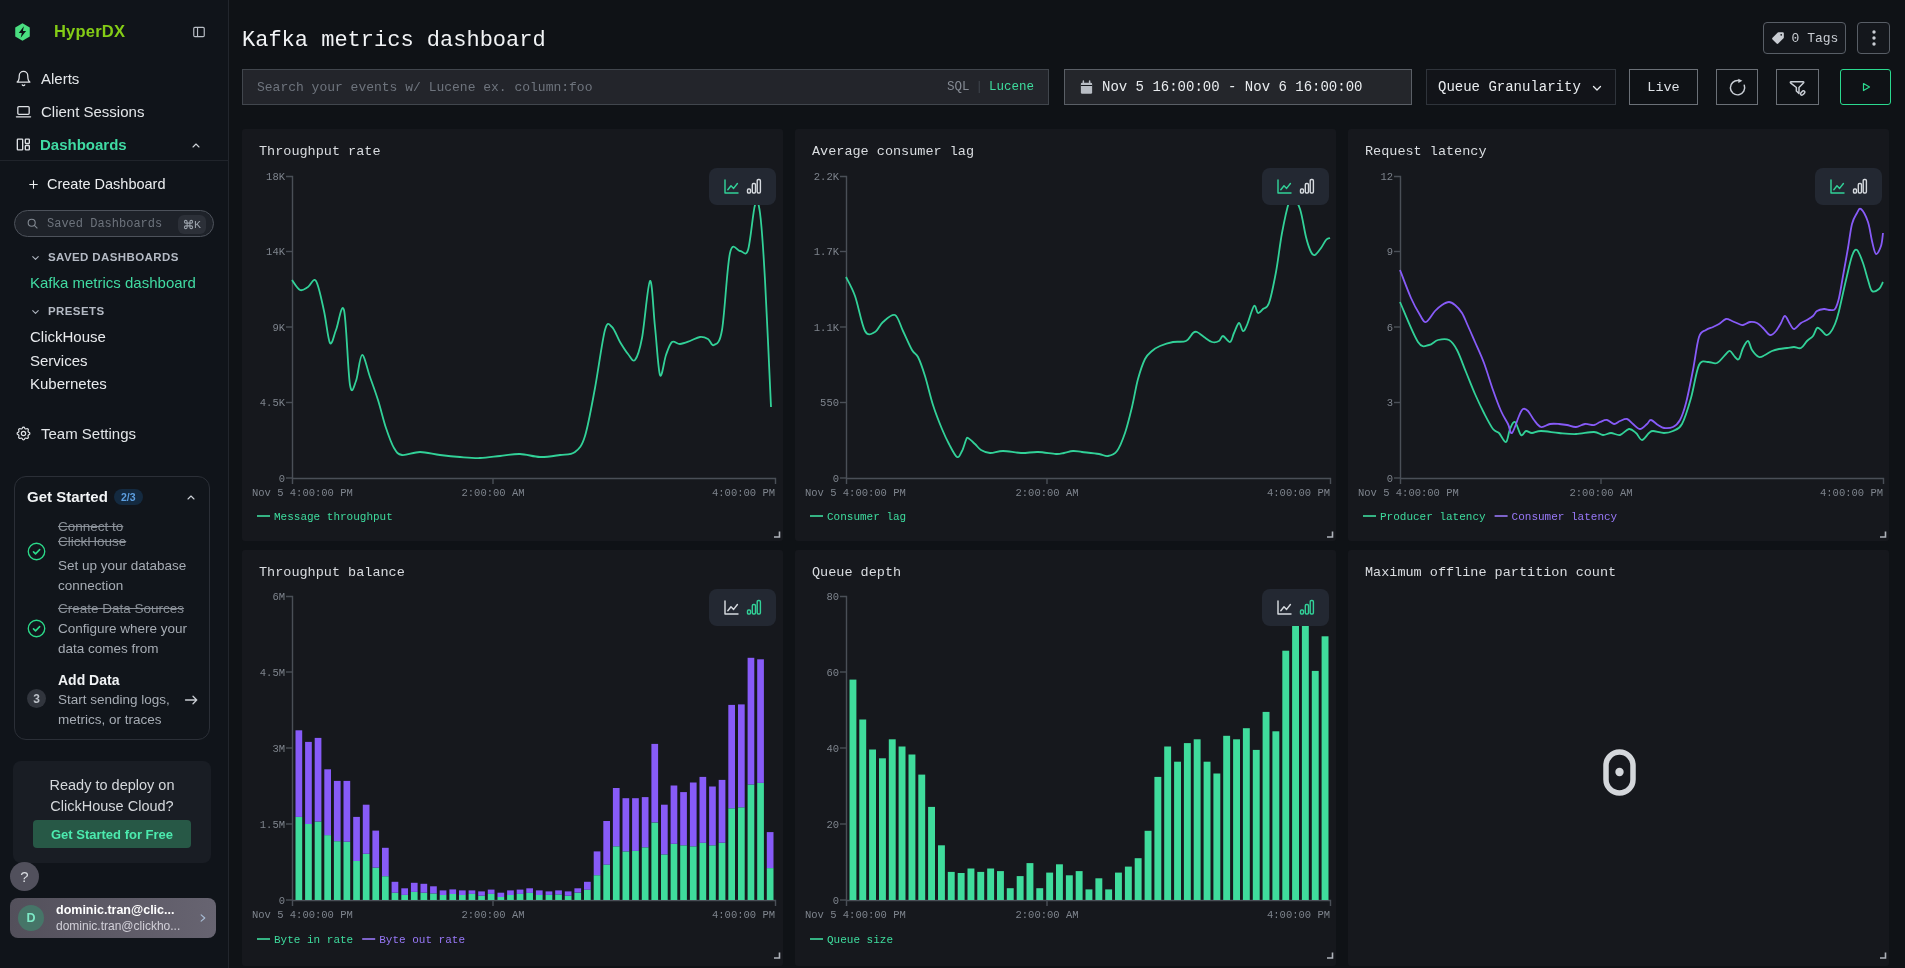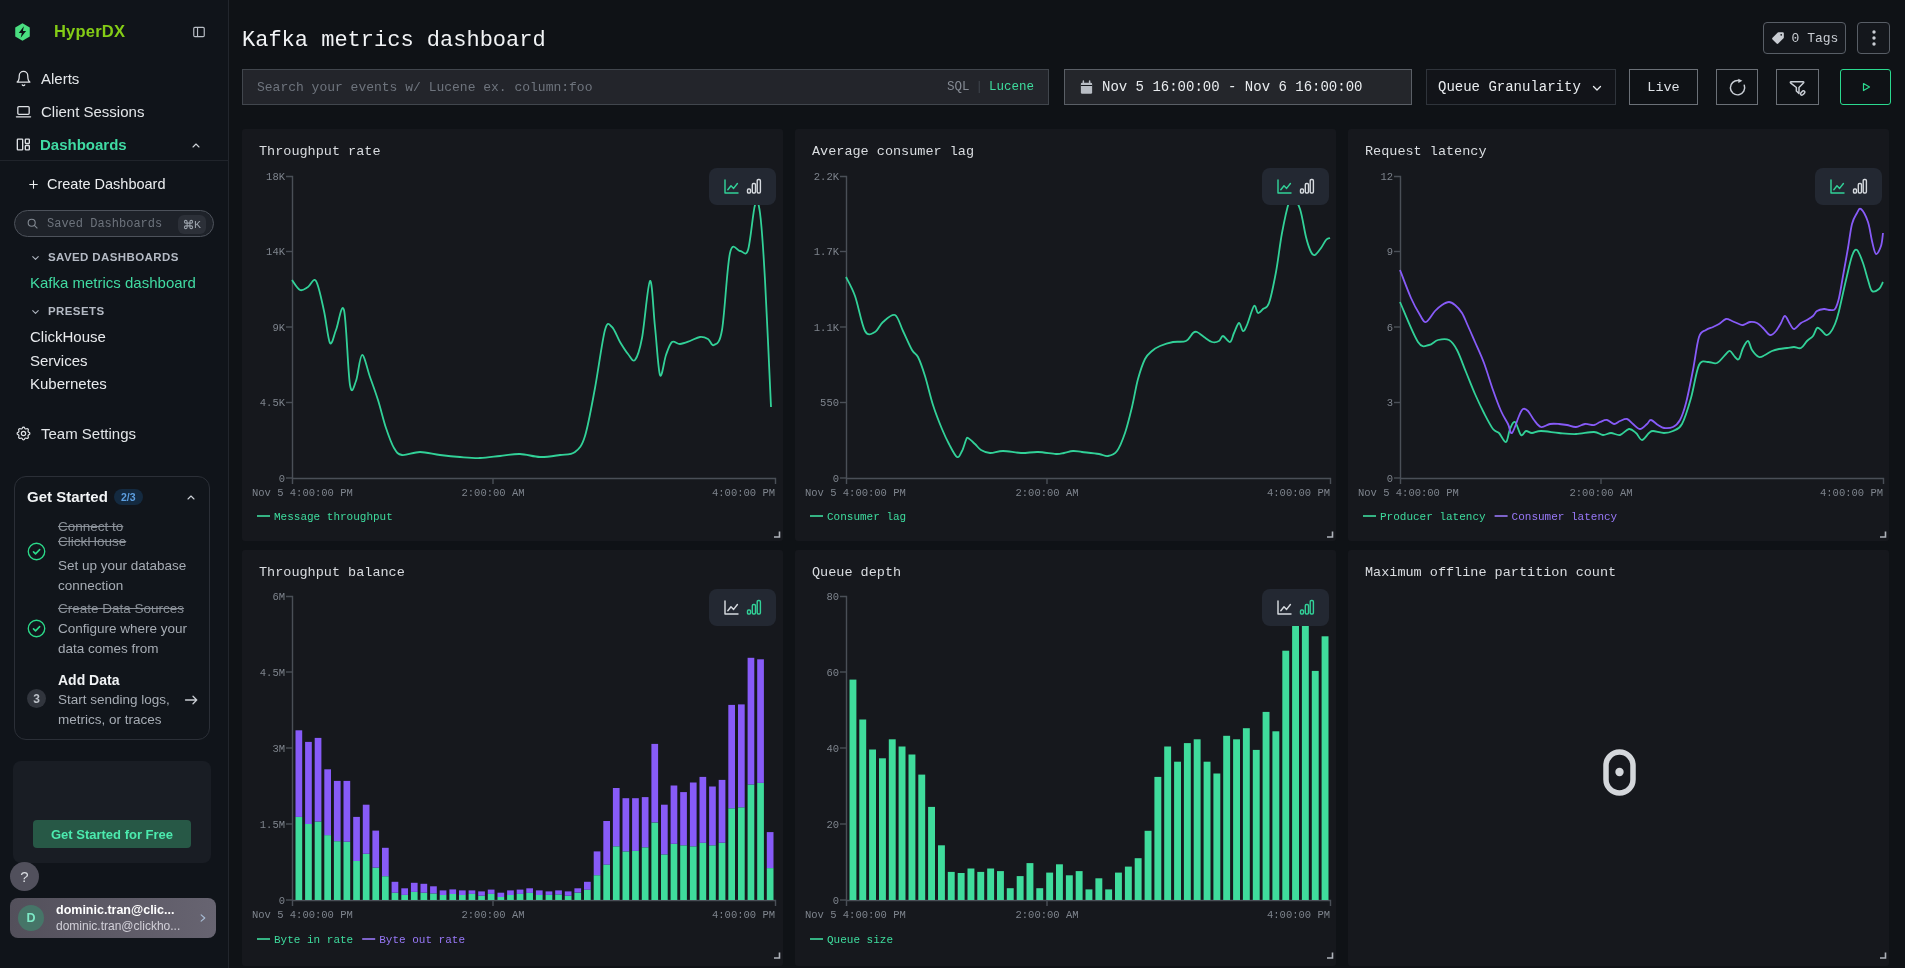--- a/index.html
+++ b/index.html
@@ -141,20 +141,21 @@
       <div class="gs-item-t" style="top:124px">Create Data Sources</div>
       <div class="gs-item-d" style="top:142px">Configure where your<br>data comes from</div>
       <span class="gs-circ" style="top:212px;background:#31353d;color:#bcc1c8;font-size:12px;font-weight:700;display:flex;align-items:center;justify-content:center">3</span>
       <div class="gs-item-t" style="top:195px;text-decoration:none;color:#f0f2f4;font-weight:700;font-size:14px">Add Data</div>
       <div class="gs-item-d" style="top:213px">Start sending logs,<br>metrics, or traces</div>
       <span style="position:absolute;right:10px;top:215px"><svg width="15" height="12" viewBox="0 0 20 14" fill="none" stroke="#c9cdd3" stroke-width="1.7" stroke-linecap="round" stroke-linejoin="round">
           <path d="M2 7h15M12 2l5 5-5 5"></path>
         </svg></span>
     </div>
     <div class="deploy">
+      <div class="t">Ready to deploy on<br>ClickHouse Cloud?</div>
       <div class="btn">Get Started for Free</div>
     </div>
     <div class="help">?</div>
     <div class="userpill">
       <span class="avatar">D</span>
       <div class="u1">dominic.tran@clic...</div>
       <div class="u2">dominic.tran@clickho...</div>
       <span style="position:absolute;right:8px;top:13px"><svg width="11" height="14" viewBox="0 0 24 24" fill="none" stroke="#a9bed7" stroke-width="2.4" stroke-linecap="round" stroke-linejoin="round">
           <path d="M9 5l8 7-8 7"></path>
         </svg></span>

